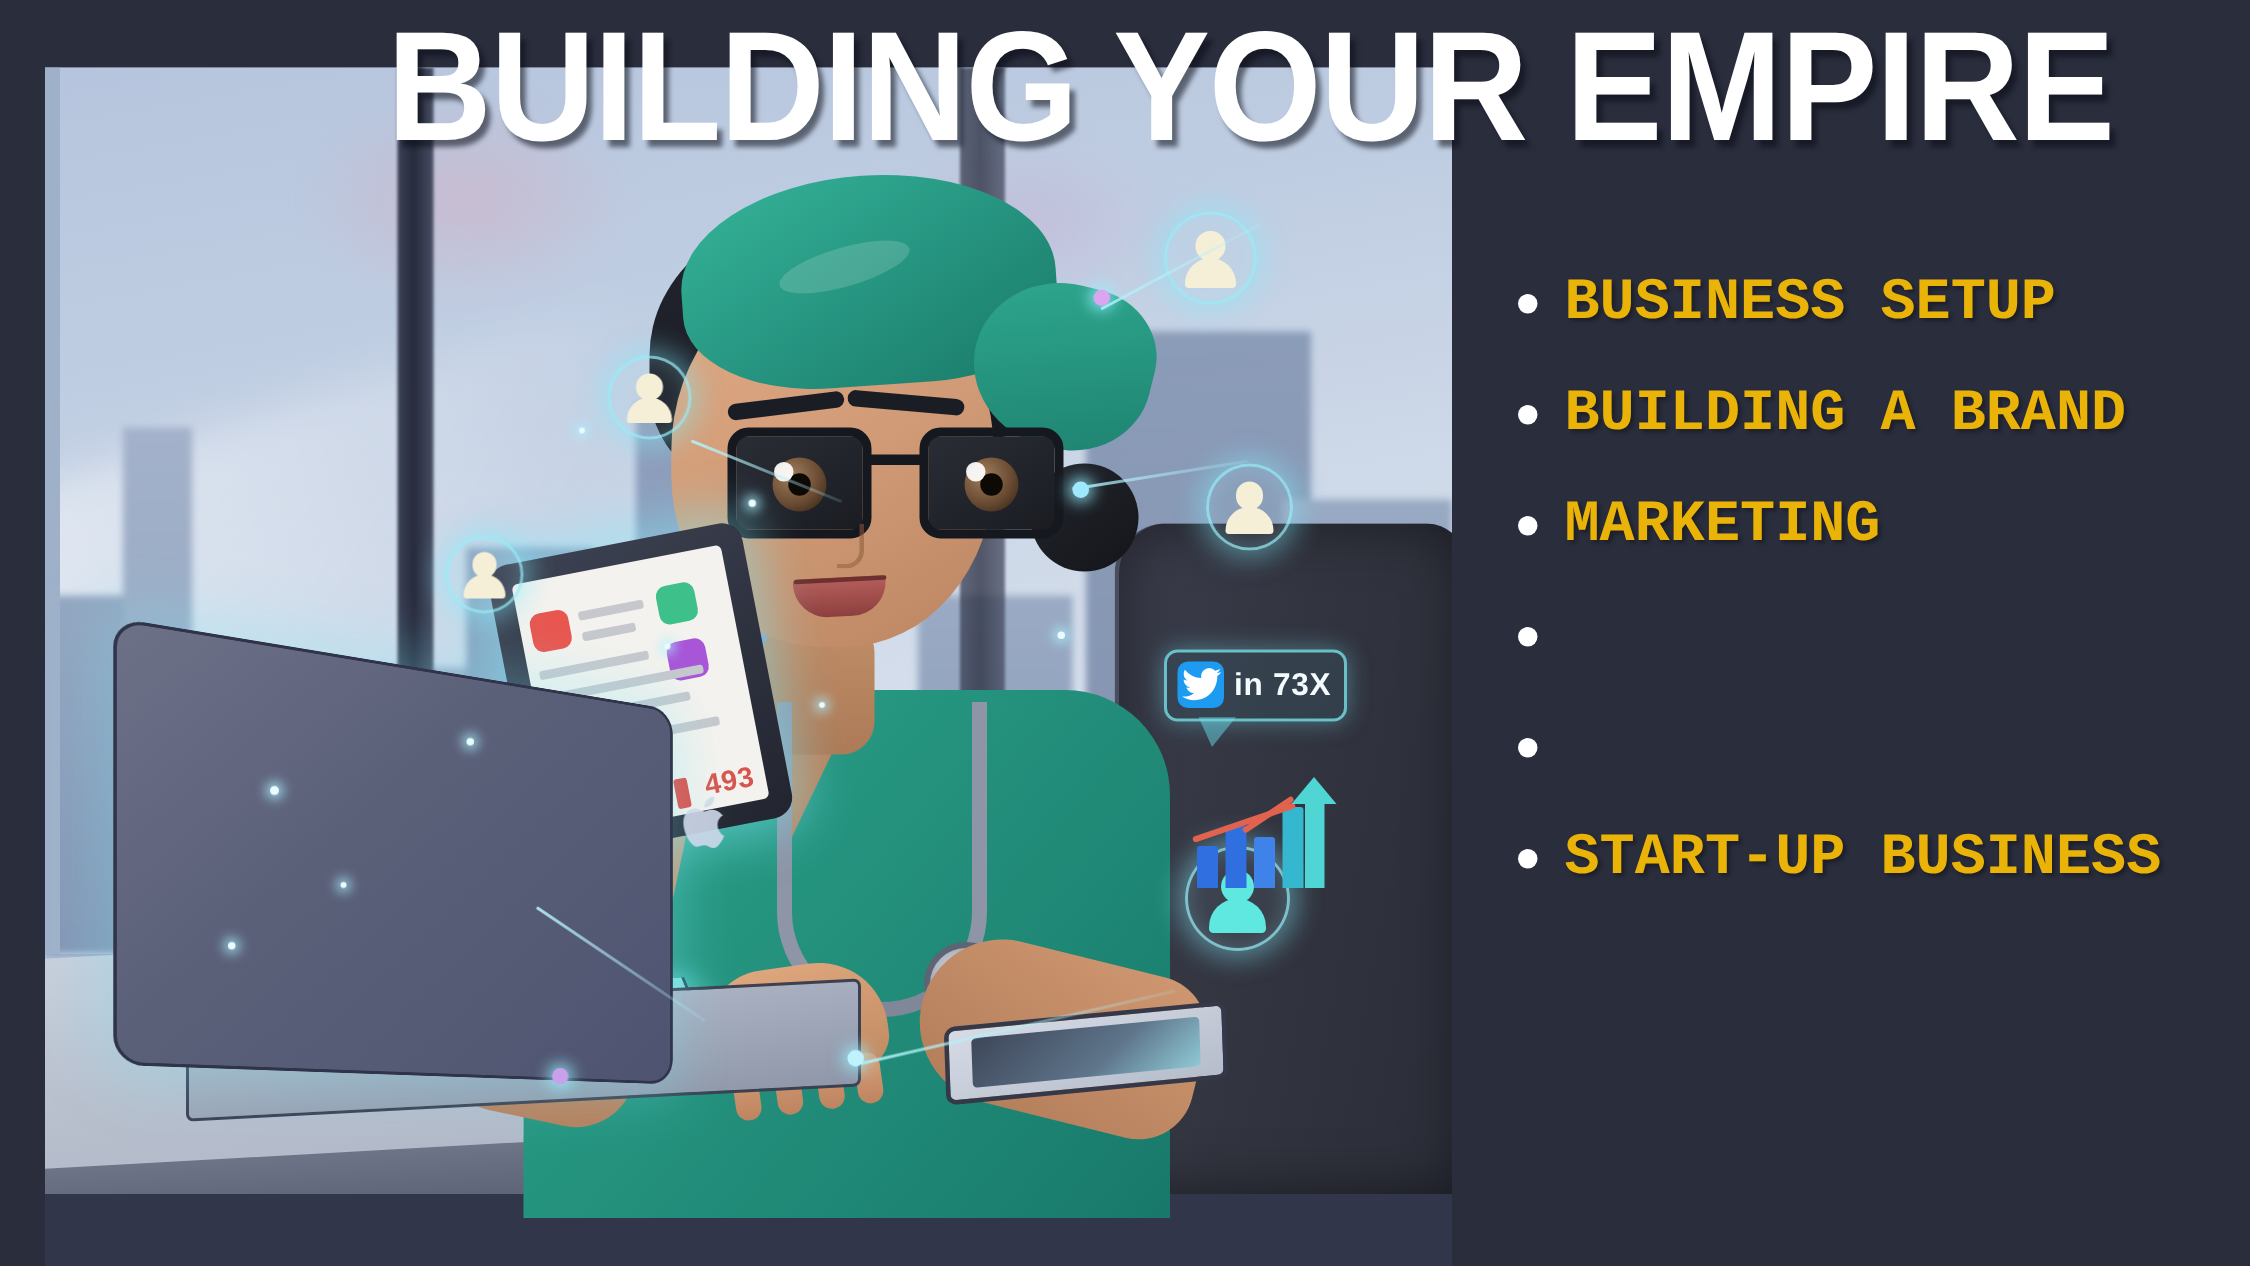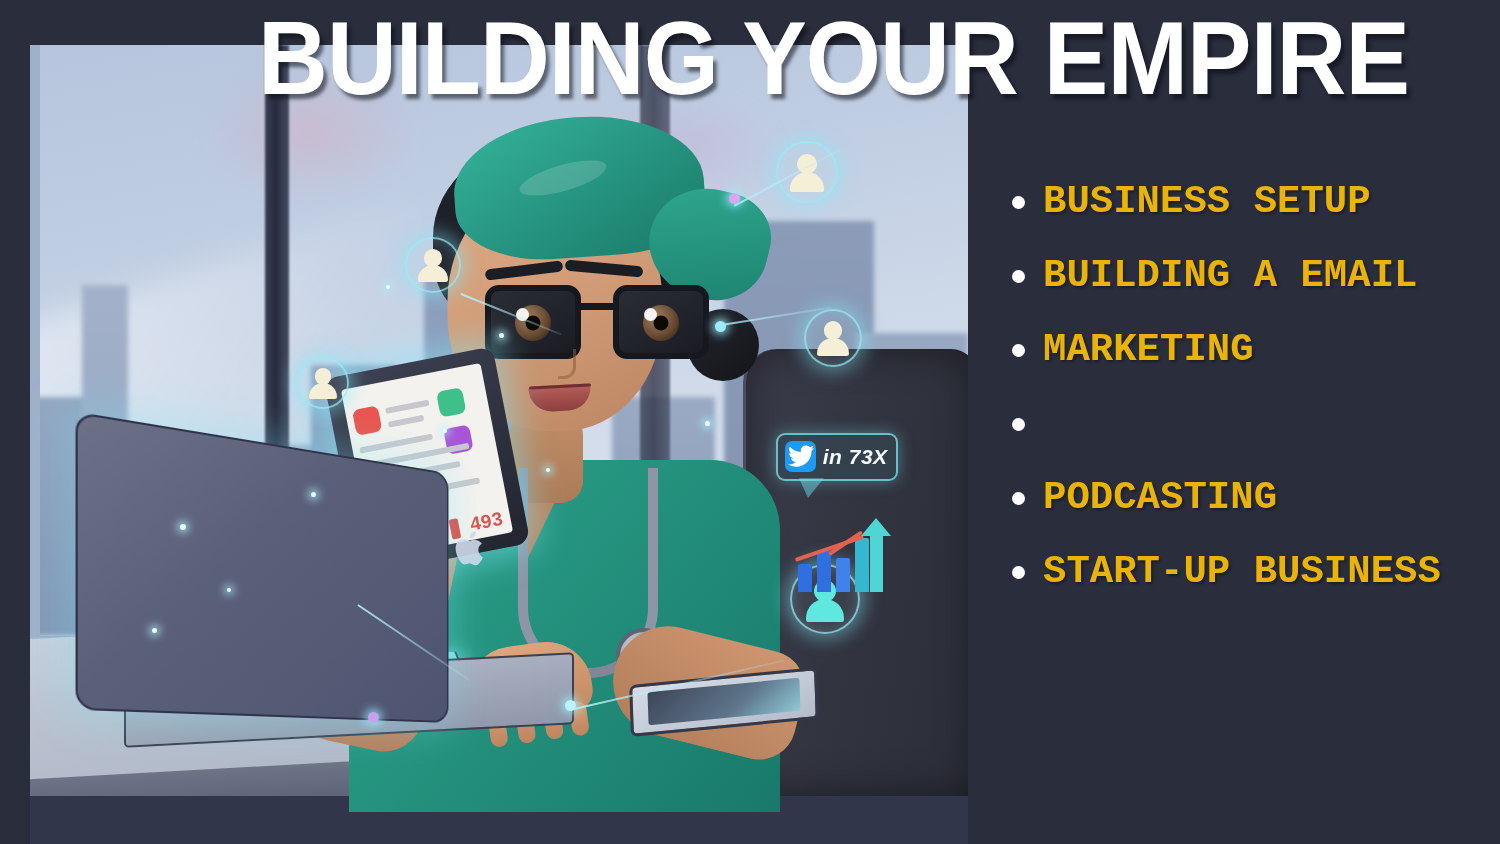--- a/index.html
+++ b/index.html
@@ -437,21 +437,21 @@
     border-right:16px solid transparent;
     border-top:20px solid rgba(100,200,215,.55);
   }
   .tw-ico {
     width:31px; height:31px; border-radius:7px;
     background:#1d9bf0; position:relative; flex:none;
   }
   .bubble-text {
     font-family:"Liberation Sans", sans-serif;
     font-weight:bold; font-size:21px; color:#f4fbfd;
-    letter-spacing:.5px; white-space:nowrap;font-style:italic;
+    letter-spacing:.5px; white-space:nowrap;
   }
 
   
   .growth { position:absolute; left:81.5%; top:60%; width:96px; height:68px; }
   .g-bar { position:absolute; bottom:0; border-radius:2px 2px 0 0; }
   .gb1 { left:4px;  width:14px; height:28px; background:#2f6fe0; }
   .gb2 { left:23px; width:14px; height:42px; background:#2f6fe0; }
   .gb3 { left:42px; width:14px; height:34px; background:#3f82ea; }
   .gb4 { left:61px; width:14px; height:54px; background:#35b7cf; }
   .g-arrow {
@@ -668,30 +668,29 @@
   </div>
 </div>
 
 <div id="bullets">
   <div class="bullet-row">
     <span class="bullet-dot"></span>
     <span class="bullet-label">BUSINESS SETUP</span>
   </div>
   <div class="bullet-row">
     <span class="bullet-dot"></span>
-    <span class="bullet-label">BUILDING A EMAIL</span>
+    <span class="bullet-label">BUILDING A BRAND</span>
   </div>
   <div class="bullet-row">
     <span class="bullet-dot"></span>
     <span class="bullet-label">MARKETING</span>
   </div>
   <div class="bullet-row">
     <span class="bullet-dot"></span>
   </div>
   <div class="bullet-row">
     <span class="bullet-dot"></span>
-    <span class="bullet-label">PODCASTING</span>
   </div>
   <div class="bullet-row">
     <span class="bullet-dot"></span>
     <span class="bullet-label">START-UP BUSINESS</span>
   </div>
 </div>
 
 </body></html>

